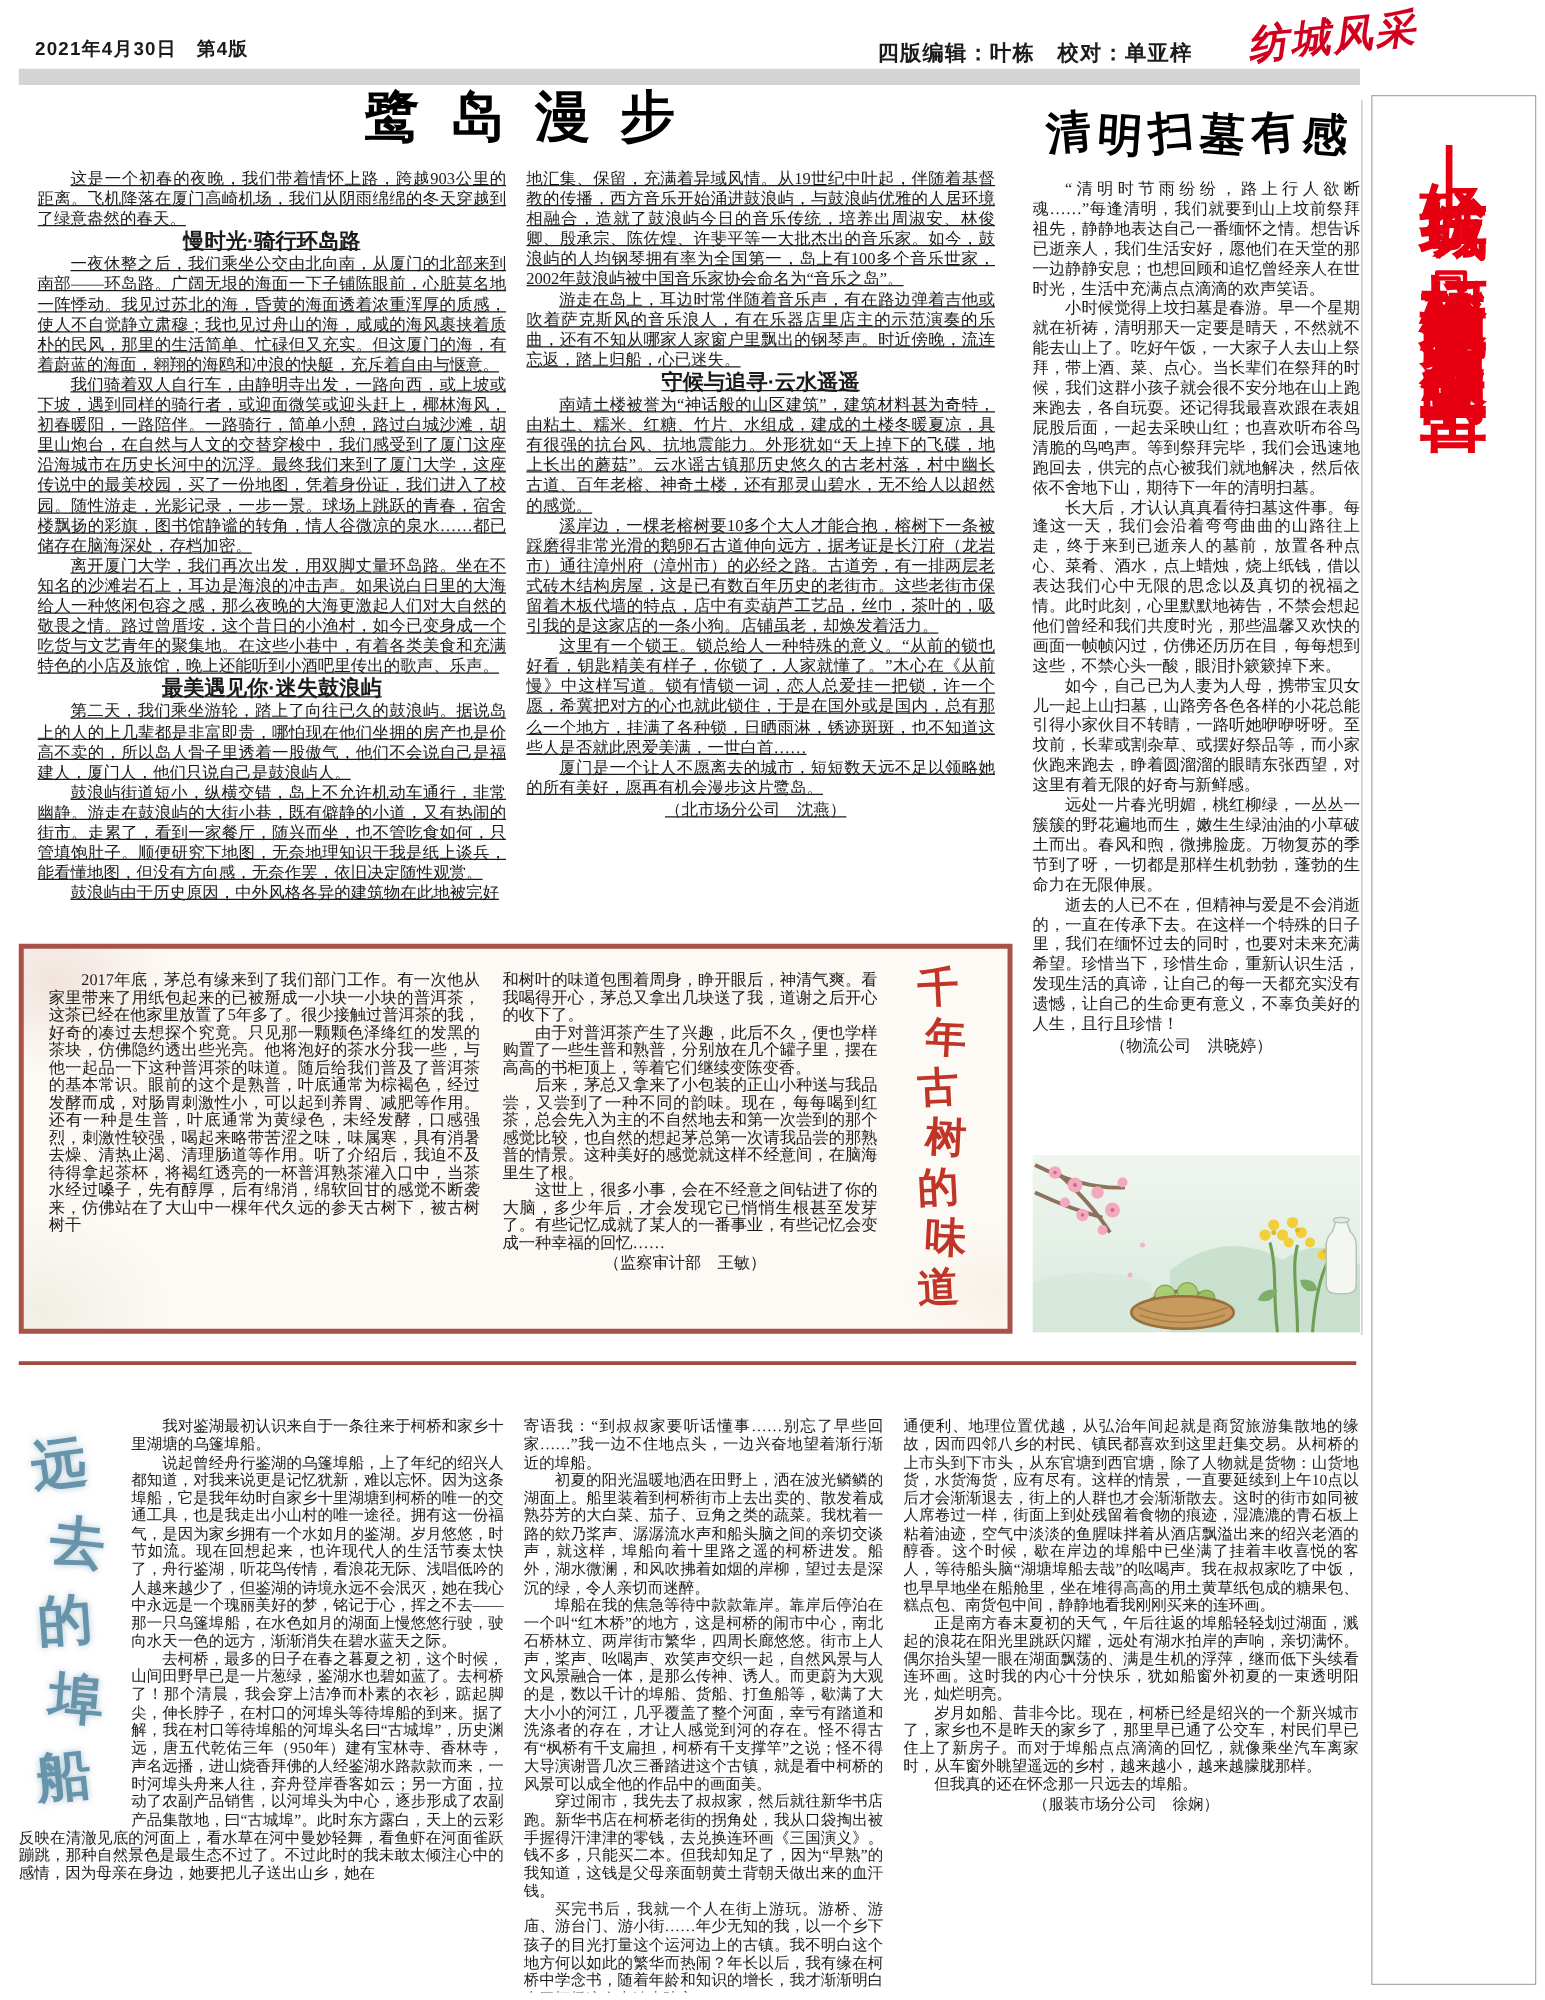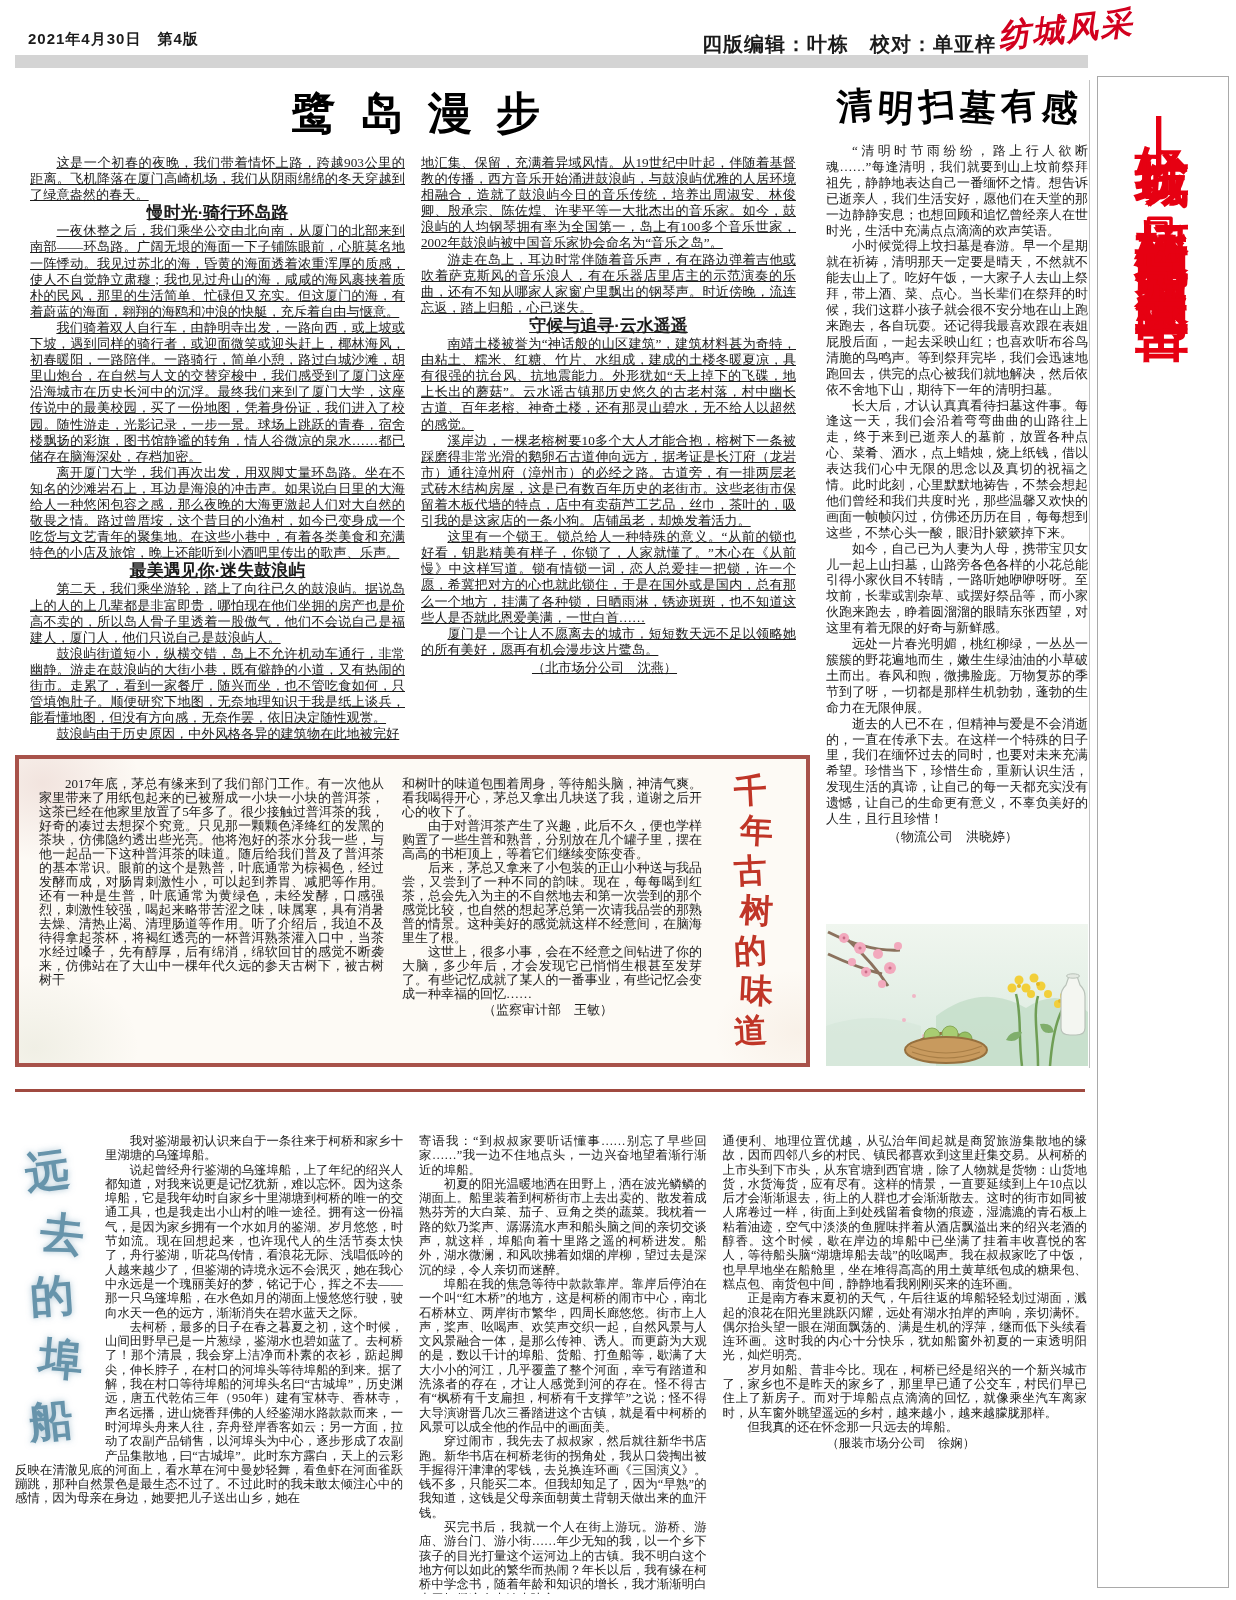--- a/index.html
+++ b/index.html
@@ -2,27 +2,27 @@
 <html><head>
 <meta charset="utf-8">
 <style>
   html,body{margin:0;padding:0;background:#e9e9e6;}
   .page{position:relative;width:1236px;height:1600px;margin:0 auto;background:#ffffff;
         font-family:"Liberation Serif","DejaVu Serif",serif;color:#1b1b1b;overflow:hidden;}
   .sans{font-family:"Liberation Sans","DejaVu Sans",sans-serif;}
 
   
   .header-date{position:absolute;left:28px;top:30px;font-size:15px;font-weight:700;letter-spacing:1px;}
-  .header-editors{position:absolute;left:702px;top:31px;font-size:20px;font-weight:700;letter-spacing:1px;}
+  .header-editors{position:absolute;left:702px;top:31px;font-size:17px;font-weight:700;letter-spacing:1px;}
   .masthead-logo{position:absolute;left:998px;top:8px;font-size:32px;font-weight:700;font-style:italic;
         color:#d2001e;transform:rotate(-6deg);letter-spacing:2px;}
   .header-bar{position:absolute;left:15px;top:55px;width:1073px;height:13px;background:#d4d4d4;}
 
   
-  .main-article{position:absolute;left:30px;top:84px;width:772px;height:674px;}
+  .main-article{position:absolute;left:30px;top:64px;width:772px;height:674px;}
   .main-title{margin:0 0 12px 0;text-align:center;font-size:44px;font-weight:900;letter-spacing:24px;padding-left:24px;
         font-family:"Liberation Sans","DejaVu Sans",sans-serif;color:#000;}
   .main-cols{display:flex;gap:16px;text-decoration:underline;}
   .mcol{width:375px;height:608px;overflow:hidden;font-size:13.2px;line-height:16.1px;text-align:justify;}
 
   
   .p{margin:0;text-indent:2em;}
   .cont{margin:0;text-indent:0;}
   .h{margin:2px 0;text-align:center;font-weight:700;font-size:17px;text-indent:0;
      font-family:"Liberation Sans","DejaVu Sans",sans-serif;}
@@ -205,21 +205,21 @@
   <aside class="banner">
     <div class="banner-text">轻纺城—柯桥新城的『金名片』三次创业的『主平台』</div>
   </aside>
 
   <section class="tea-box">
     <div class="tea-inner">
       <div class="tcol tcol1">
           <p class="p">2017年底，茅总有缘来到了我们部门工作。有一次他从家里带来了用纸包起来的已被掰成一小块一小块的普洱茶，这茶已经在他家里放置了5年多了。很少接触过普洱茶的我，好奇的凑过去想探个究竟。只见那一颗颗色泽绛红的发黑的茶块，仿佛隐约透出些光亮。他将泡好的茶水分我一些，与他一起品一下这种普洱茶的味道。随后给我们普及了普洱茶的基本常识。眼前的这个是熟普，叶底通常为棕褐色，经过发酵而成，对肠胃刺激性小，可以起到养胃、减肥等作用。还有一种是生普，叶底通常为黄绿色，未经发酵，口感强烈，刺激性较强，喝起来略带苦涩之味，味属寒，具有消暑去燥、清热止渴、清理肠道等作用。听了介绍后，我迫不及待得拿起茶杯，将褐红透亮的一杯普洱熟茶灌入口中，当茶水经过嗓子，先有醇厚，后有绵消，绵软回甘的感觉不断袭来，仿佛站在了大山中一棵年代久远的参天古树下，被古树树干</p>
         </div>
       <div class="tcol tcol2">
-          <p class="cont">和树叶的味道包围着周身，等待船头脑，神清气爽。看我喝得开心，茅总又拿出几块送了我，道谢之后开心的收下了。</p>
+          <p class="cont">和树叶的味道包围着周身，睁开眼后，神清气爽。看我喝得开心，茅总又拿出几块送了我，道谢之后开心的收下了。</p>
           <p class="p">由于对普洱茶产生了兴趣，此后不久，便也学样购置了一些生普和熟普，分别放在几个罐子里，摆在高高的书柜顶上，等着它们继续变陈变香。</p>
           <p class="p">后来，茅总又拿来了小包装的正山小种送与我品尝，又尝到了一种不同的韵味。现在，每每喝到红茶，总会先入为主的不自然地去和第一次尝到的那个感觉比较，也自然的想起茅总第一次请我品尝的那熟普的情景。这种美好的感觉就这样不经意间，在脑海里生了根。</p>
           <p class="p">这世上，很多小事，会在不经意之间钻进了你的大脑，多少年后，才会发现它已悄悄生根甚至发芽了。有些记忆成就了某人的一番事业，有些记忆会变成一种幸福的回忆……</p>
           <p class="sig">（监察审计部　王敏）</p>
         </div>
       <div class="tea-title">
           <span class="ch">千</span>
           <span class="ch">年</span>
           <span class="ch">古</span>
           <span class="ch">树</span>

